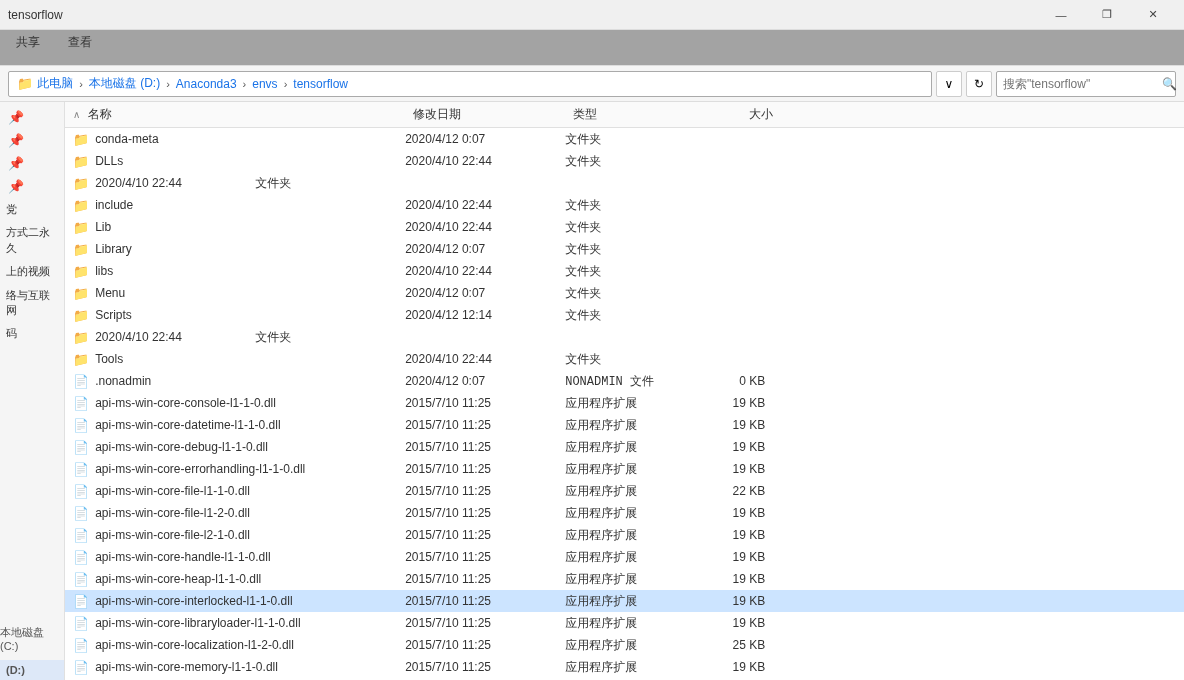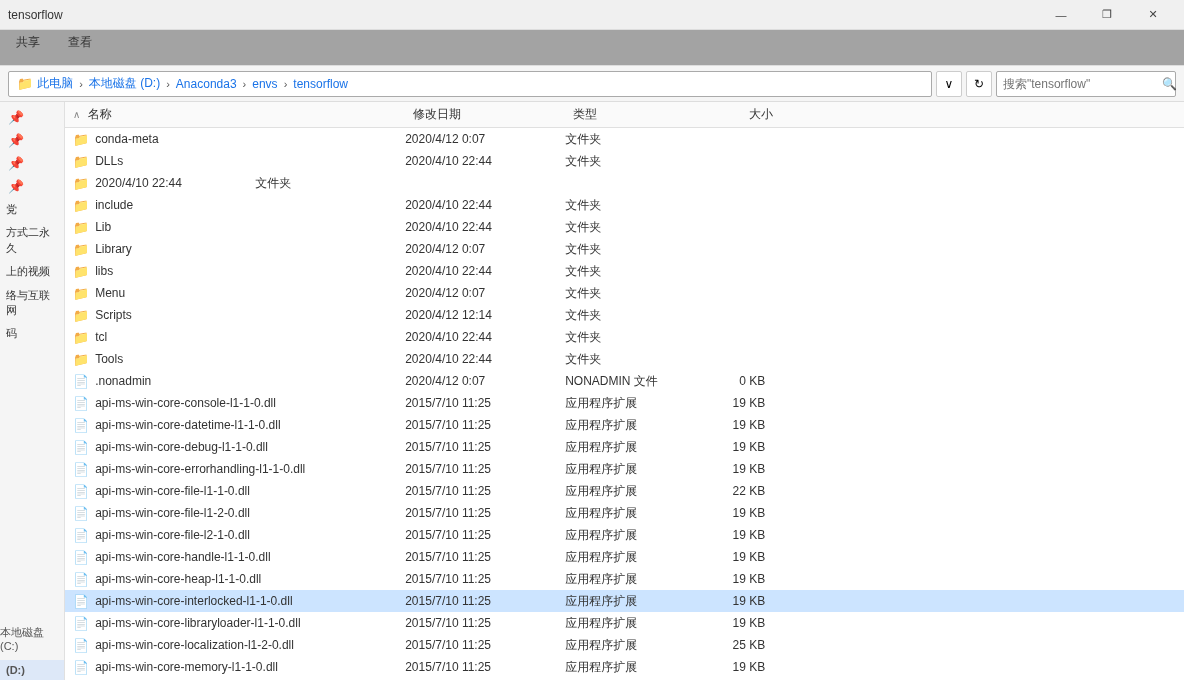--- a/index.html
+++ b/index.html
@@ -149,21 +149,21 @@
       height: 22px;
       padding: 0 8px;
       cursor: pointer;
     }
     .file-row.selected { background: #cce4ff; }
     .file-icon { font-size: 13px; margin-right: 6px; flex-shrink: 0; }
     .folder-icon { color: #ffb900; }
     .dll-icon { color: #888; }
     .file-col-name { width: 310px; font-size: 12px; color: #333; overflow: hidden; text-overflow: ellipsis; white-space: nowrap; }
     .file-col-date { width: 160px; font-size: 12px; color: #333; }
-    .file-col-type { width: 120px; font-size: 12px; color: #333; }
+    .file-col-type { width: 120px; font-size: 12px; color: #333; font-family: Liberation Mono, monospace; }
     .file-col-size { width: 80px; font-size: 12px; color: #333; text-align: right; }
 
     
     .file-list::-webkit-scrollbar { width: 14px; }
     .file-list::-webkit-scrollbar-track { background: #f0f0f0; }
     .file-list::-webkit-scrollbar-thumb { background: #c0c0c0; border: 2px solid #f0f0f0; }
 
     
     .left-panel {
       width: 65px;
@@ -316,21 +316,20 @@
       </div>
       <div class="file-row">
         <span class="file-icon folder-icon">📁</span>
         <div class="file-col-name">Scripts</div>
         <div class="file-col-date">2020/4/12 12:14</div>
         <div class="file-col-type">文件夹</div>
         <div class="file-col-size"></div>
       </div>
       <div class="file-row">
         <span class="file-icon folder-icon">📁</span>
-        <div class="file-col-name">tcl</div>
         <div class="file-col-date">2020/4/10 22:44</div>
         <div class="file-col-type">文件夹</div>
         <div class="file-col-size"></div>
       </div>
       <div class="file-row">
         <span class="file-icon folder-icon">📁</span>
         <div class="file-col-name">Tools</div>
         <div class="file-col-date">2020/4/10 22:44</div>
         <div class="file-col-type">文件夹</div>
         <div class="file-col-size"></div>

